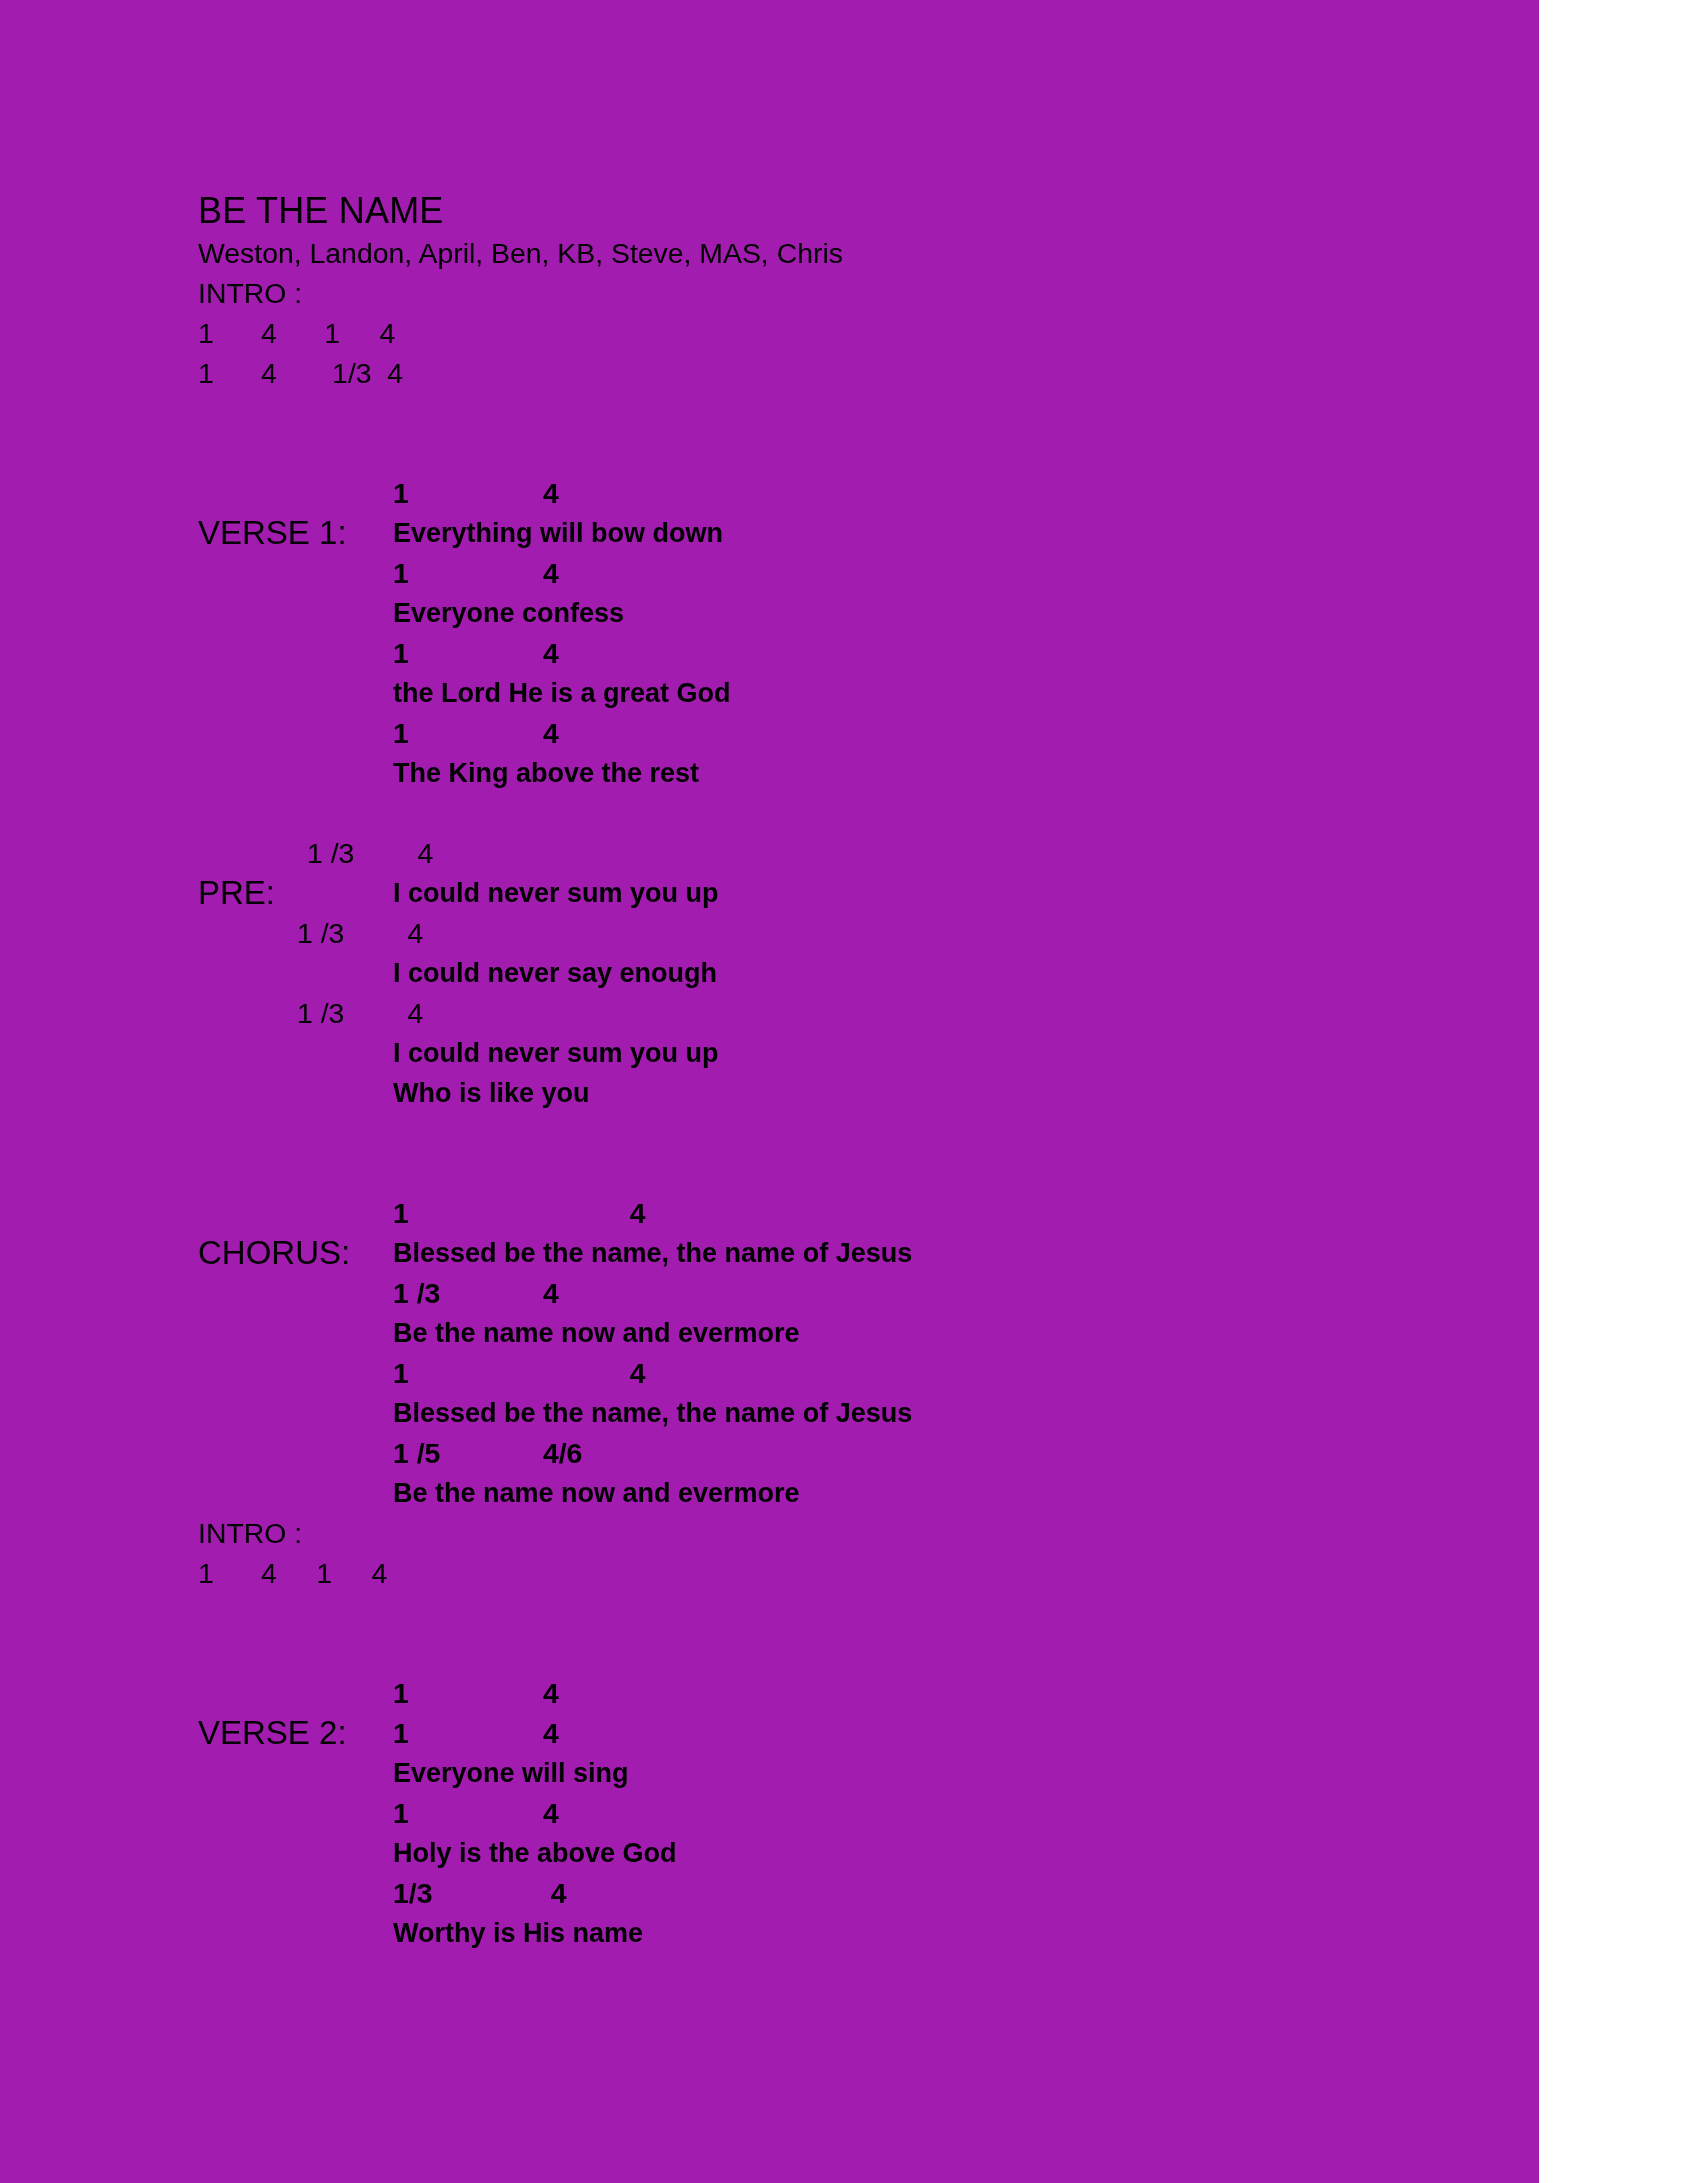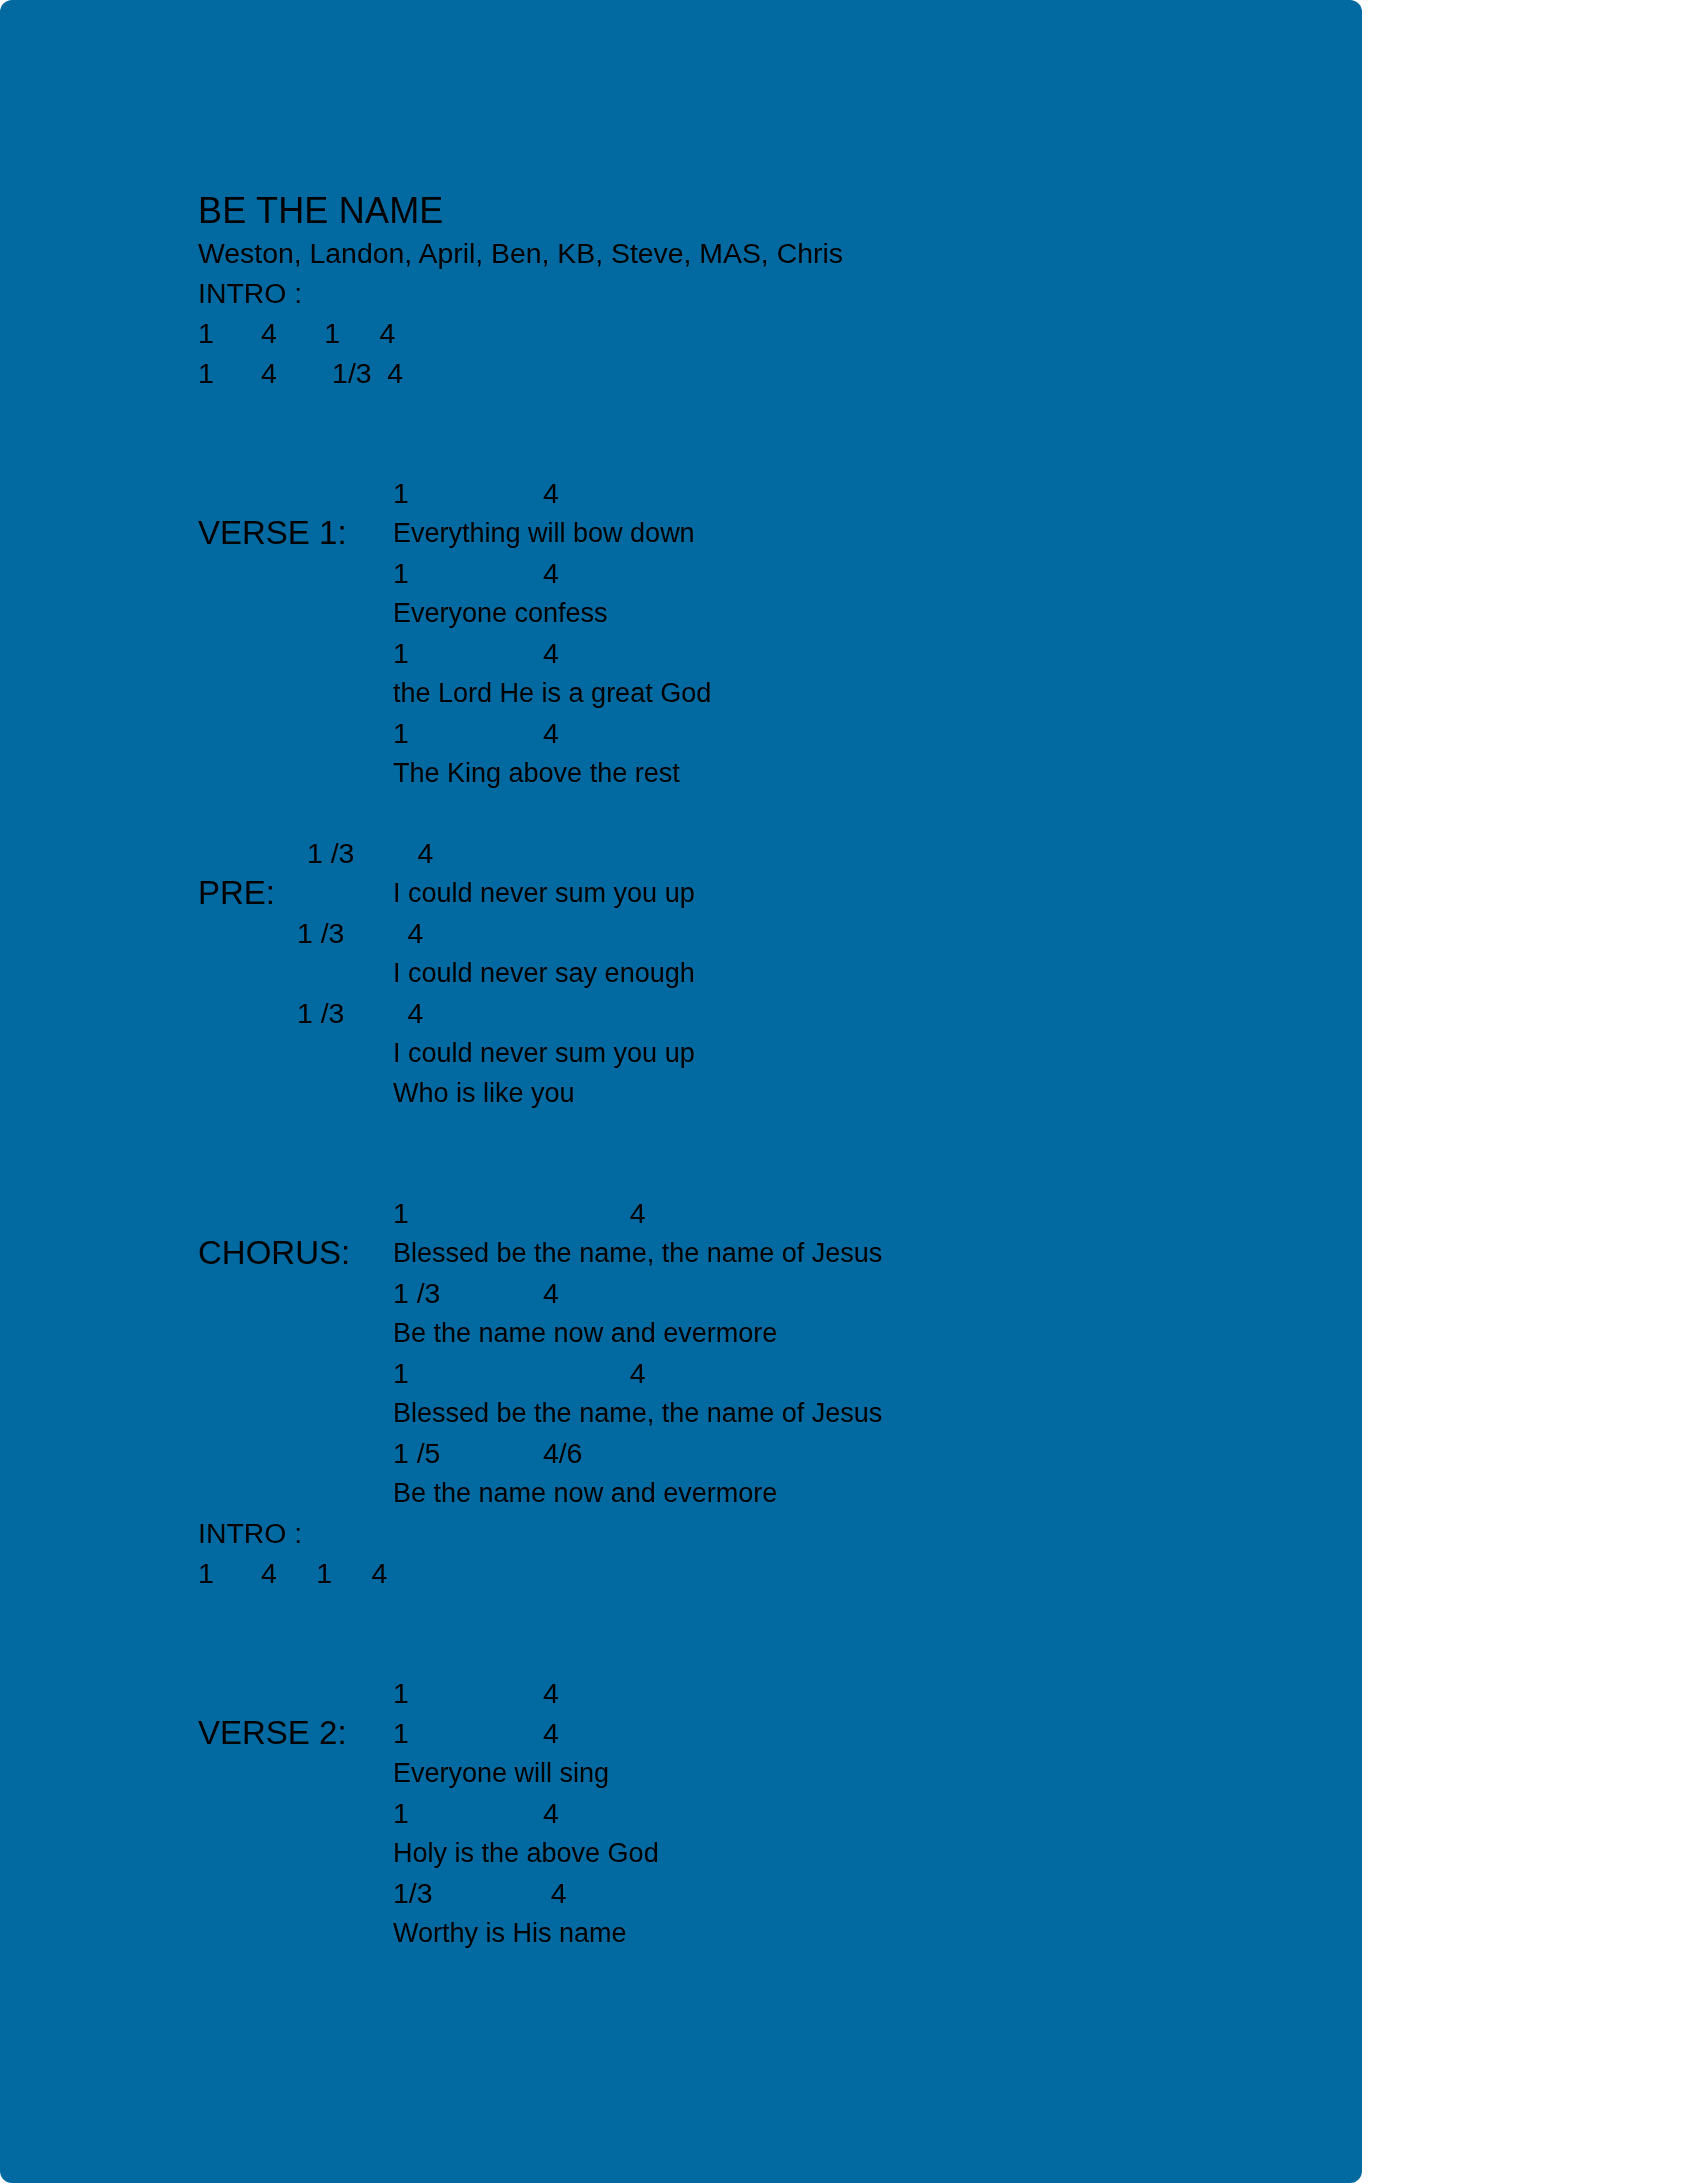--- a/index.html
+++ b/index.html
@@ -15,24 +15,23 @@
     font-family: "Liberation Sans", sans-serif;
     color: #000000;
     -webkit-font-smoothing: antialiased;
   }
 
   
   #sheet {
     position: absolute;
     left: 0;
     top: 0;
-    width: 1362px;
+    width: 1539px;
     height: 2183px;
-    background: #0369a1;
-    border-radius: 12px;
+    background: #a21caf;
   }
 
   
   #content {
     position: absolute;
     left: 198px;
     top: 189px;
     width: 1323px;
   }
 
@@ -74,20 +73,21 @@
     left: 0;
     font-size: 33px;
     line-height: 40px;
     font-weight: 400;
     white-space: pre;
   }
 
   
   .body-col {
     margin-left: 195px;
+    font-weight: bold;
   }
 
   
   .chord {
     font-size: 28.4px;
     line-height: 40px;
     white-space: pre;
     margin: 0;
   }
   .lyric {

